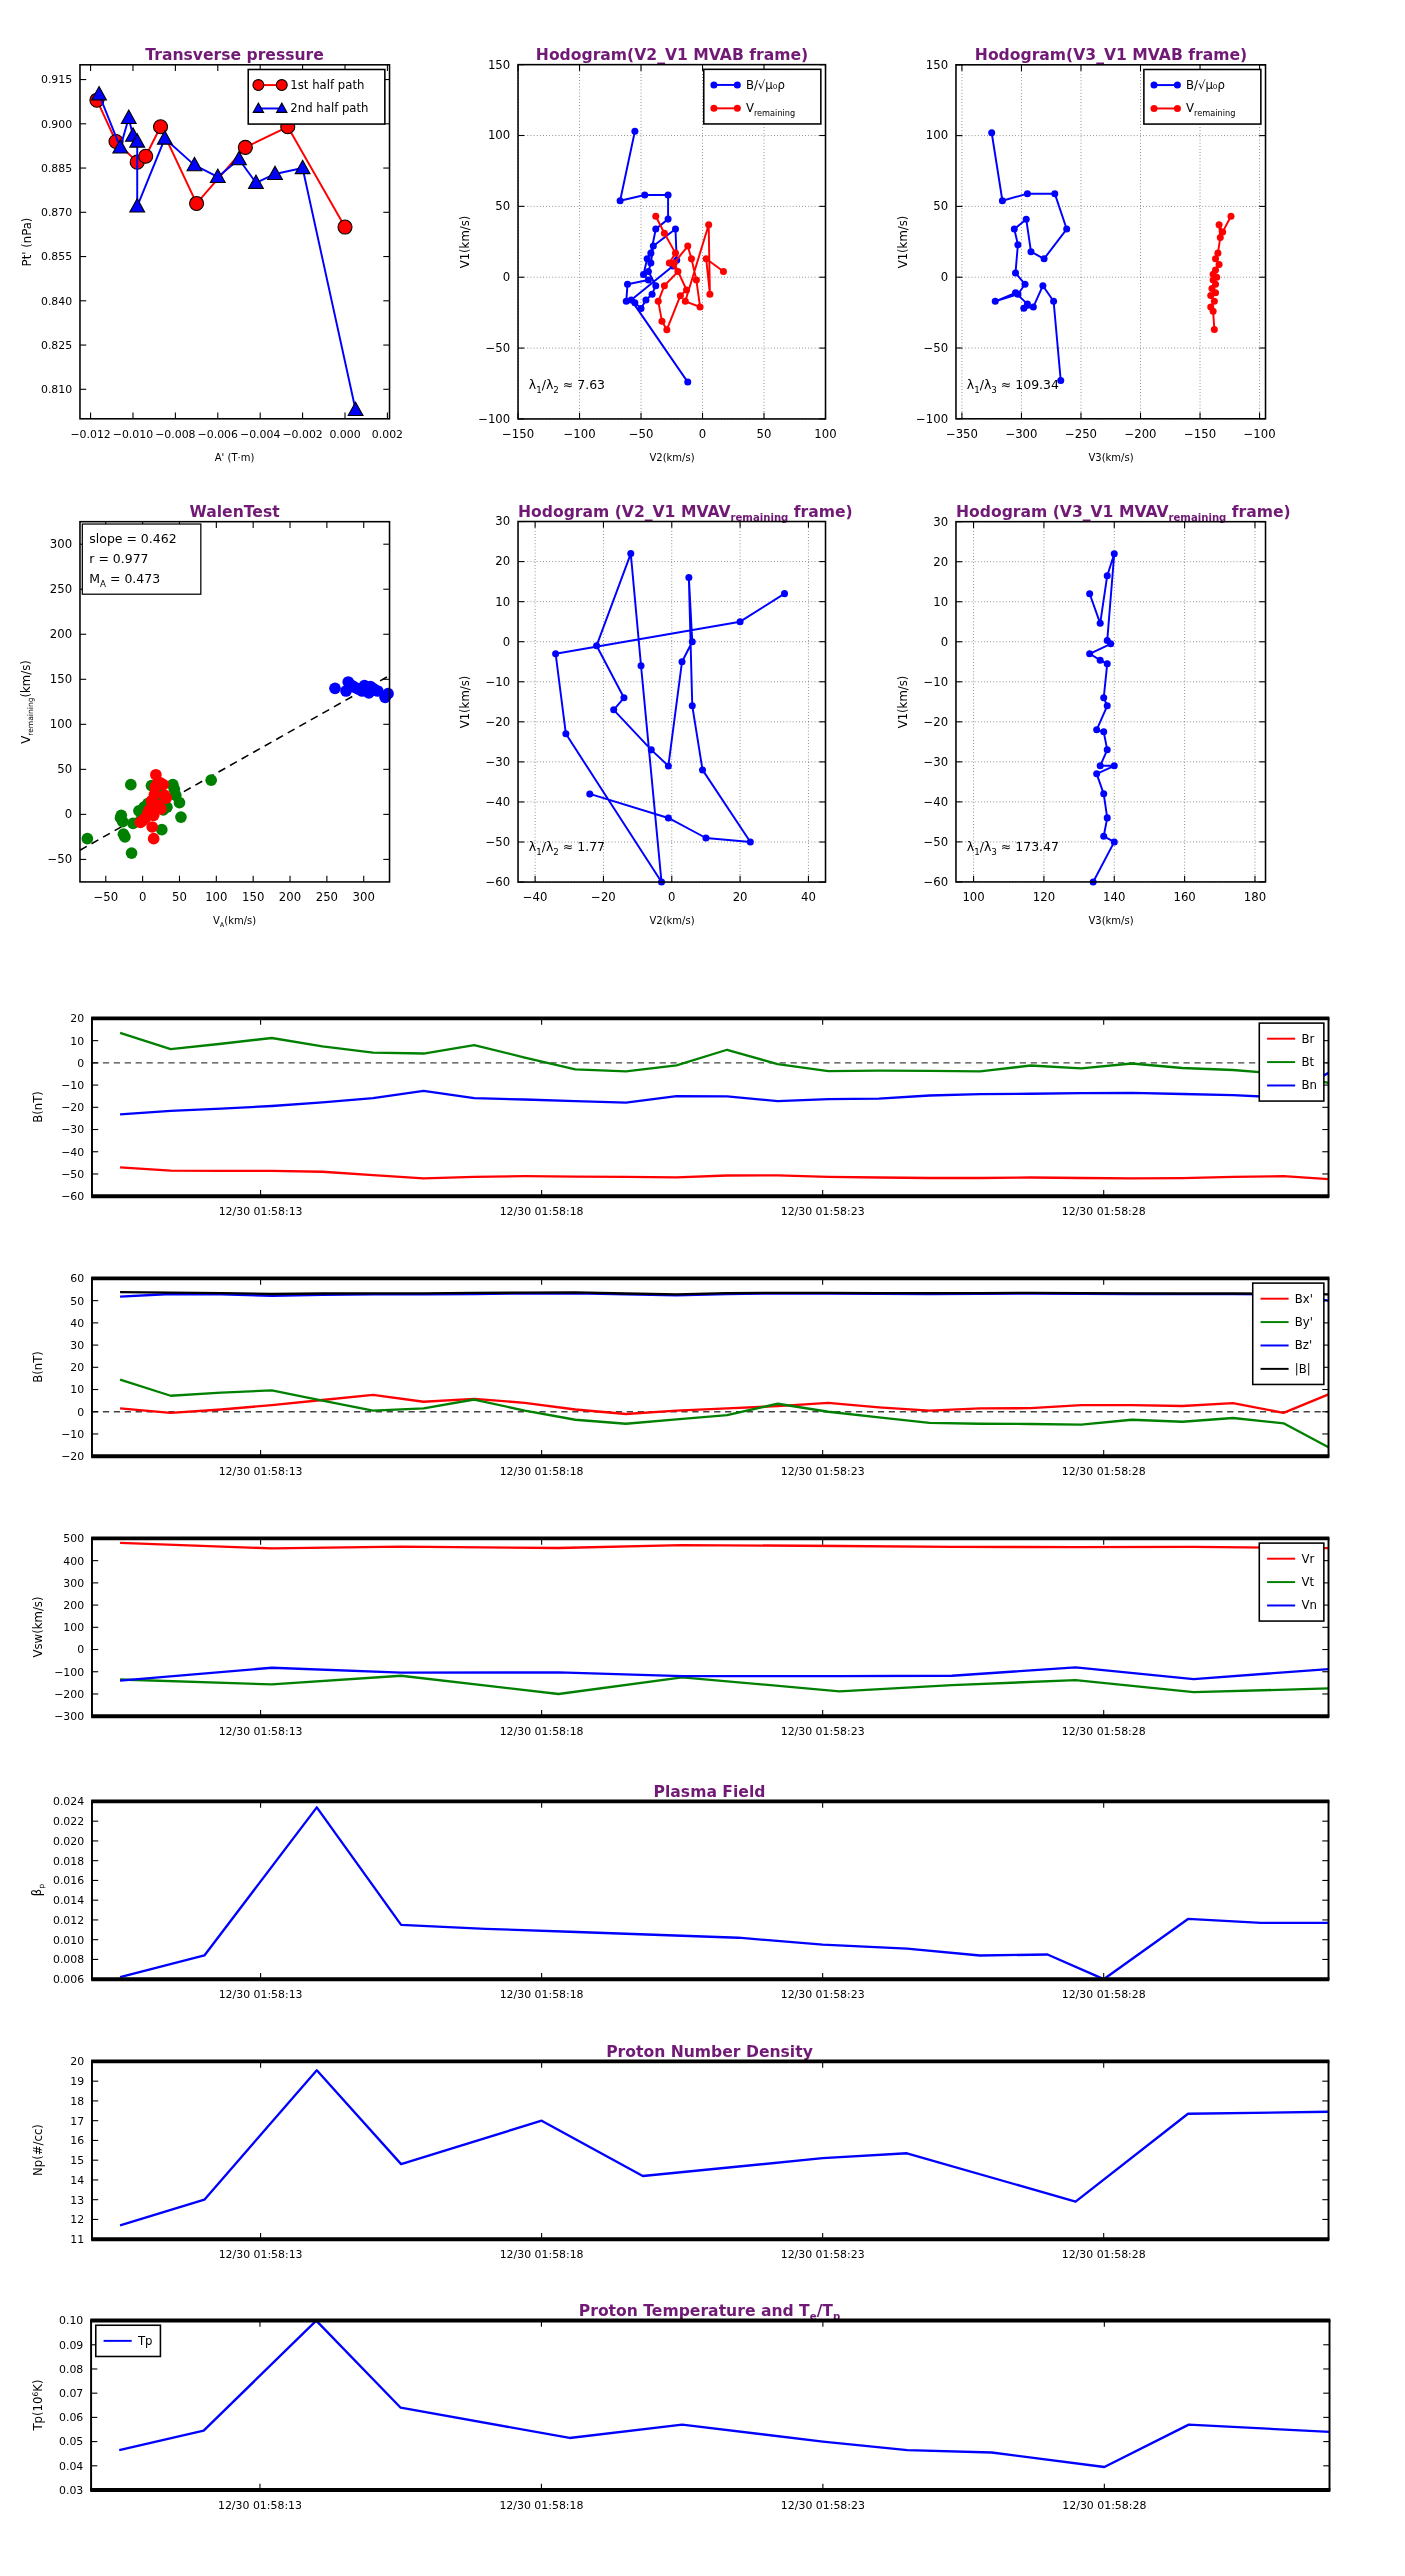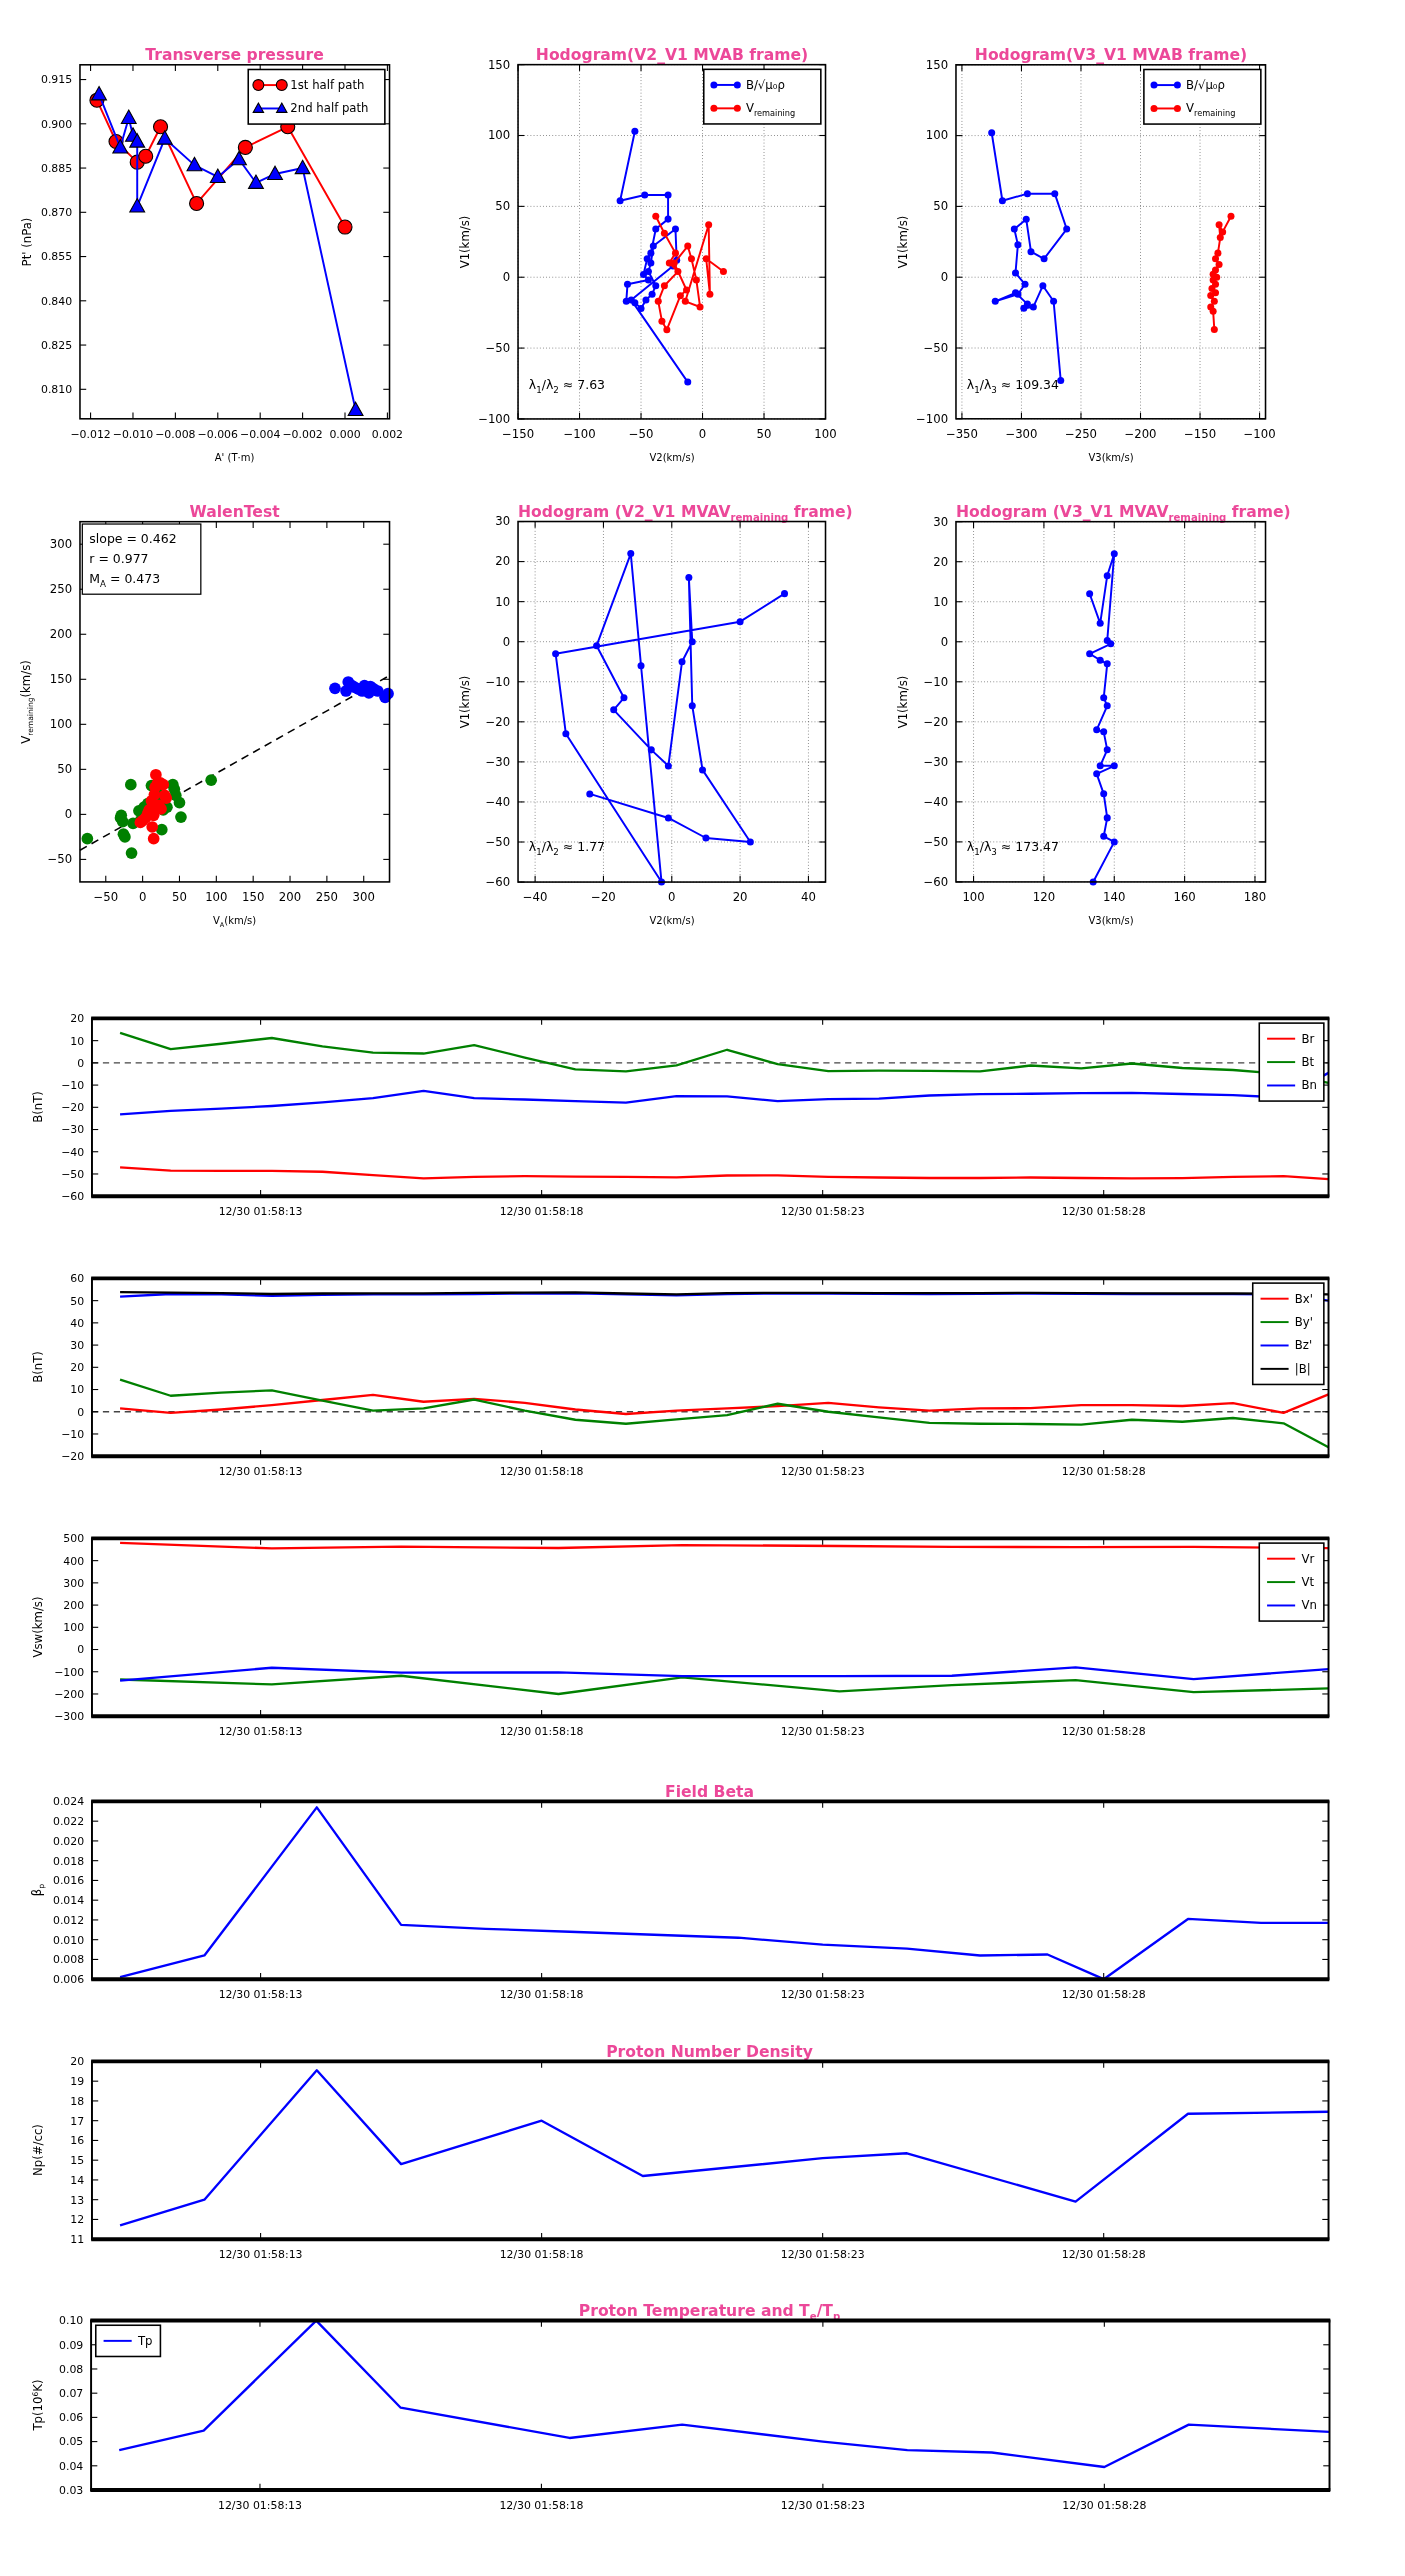--- a/index.html
+++ b/index.html
@@ -1,19 +1,19 @@
 <!DOCTYPE html>
 <html style="font-size:12.5px"><head>
 <meta charset="utf-8">
 <style>
   html,body{margin:0;padding:0;background:#ffffff;}
   #figure{position:relative;width:1405px;height:2576px;background:#ffffff;
           font-family:"DejaVu Sans", sans-serif;color:#000;overflow:hidden;}
   .panel{position:absolute;}
-  .chart-title{position:absolute;text-align:center;font-size:15.6px;color:#ec4899;white-space:nowrap;}
+  .chart-title{position:absolute;text-align:center;font-size:15.6px;color:#701a75;white-space:nowrap;}
   .axis-label{position:absolute;font-size:10px;color:#000;}
   .axis-label.x{text-align:center;}
   .axis-label.y{transform:translate(-50%,-50%) rotate(-90deg);white-space:nowrap;font-size:11.7px;}
   sub{font-size:65%;} sup{font-size:65%;}
   svg{position:absolute;left:0;top:0;overflow:visible;font-family:"DejaVu Sans", sans-serif;}
 </style>
 </head>
 <body>
 
 <div id="figure">
@@ -876,21 +876,21 @@
           <text x="1551.2" y="31" fill="#000" font-size="15" text-anchor="start"><tspan>Vr</tspan></text>
           <line x1="1507.2" x2="1543.2" y1="56" y2="56" stroke="#008000" stroke-width="2.5"></line>
           <text x="1551.2" y="61" fill="#000" font-size="15" text-anchor="start"><tspan>Vt</tspan></text>
           <line x1="1507.2" x2="1543.2" y1="86" y2="86" stroke="#0000ff" stroke-width="2.5"></line>
           <text x="1551.2" y="91" fill="#000" font-size="15" text-anchor="start"><tspan>Vn</tspan></text>
         </g>
       </svg>
   </section>
 
   <section class="panel" id="panel-ts4" style="left: 12.5px; top: 1764px; width: 1329px; height: 276px;">
-    <h2 class="chart-title" style="left: 78px; width: 1238px; top: 6.2px;">Field Beta</h2>
+    <h2 class="chart-title" style="left: 78px; width: 1238px; top: 6.2px;">Plasma Field</h2>
     <div class="axis-label y" style="left: 25px; top: 126px;">β<sub>p</sub></div>
     <svg class="plot-svg" width="1329" height="276" viewBox="0 0 1702 354">
         <g transform="translate(100,48)">
           <g>
             <path d="M36.04545454545455 225.46666666666667 L144.1818181818182 197.60000000000002 L288.3636363636364 7.600000000000051 L396.5 158.33333333333334 L504.6363636363636 163.4 L612.7727272727273 167.2 L720.9090909090909 171 L829.0454545454545 174.8 L937.1818181818182 183.66666666666669 L1045.3181818181818 188.73333333333335 L1139.0363636363638 197.60000000000002 L1225.5454545454545 196.33333333333334 L1297.6363636363637 228 L1405.7727272727273 150.73333333333335 L1499.490909090909 155.8 L1586 155.8" fill="none" stroke="#0000ff" stroke-width="3" stroke-linejoin="round"></path>
           </g>
           <rect x="0" y="0" width="1586" height="228" fill="none" stroke="#000" stroke-width="2.5"></rect>
           <line x1="-1" x2="1587" y1="0" y2="0" stroke="#000" stroke-width="5"></line>
           <line x1="-1" x2="1587" y1="228" y2="228" stroke="#000" stroke-width="5"></line>
           <line x1="216.27272727272725" x2="216.27272727272725" y1="228" y2="220" stroke="#000" stroke-width="1.4"></line>

